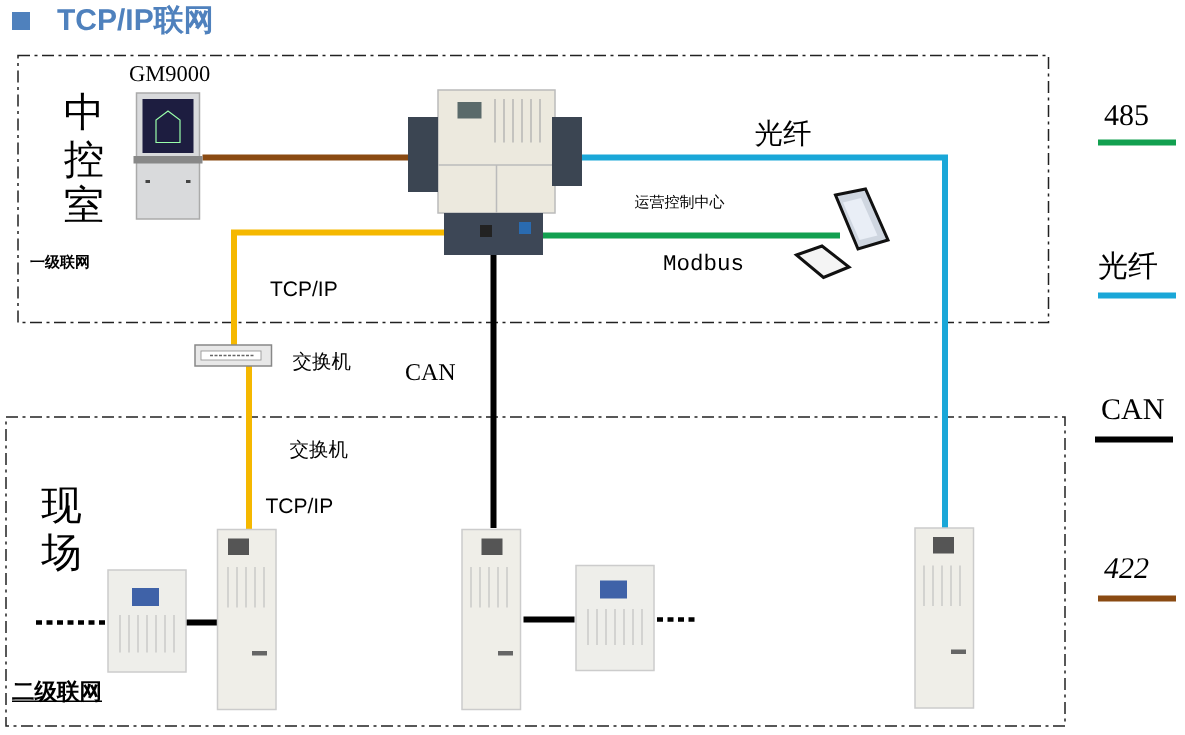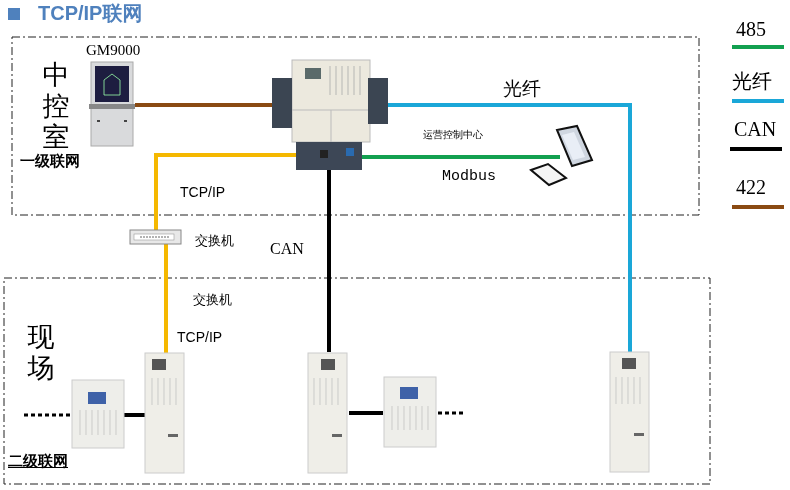--- a/index.html
+++ b/index.html
@@ -4,21 +4,21 @@
 <style>
   html,body{margin:0;padding:0;background:#fff;}
   body{width:790px;height:490px;position:relative;overflow:hidden;font-family:"DejaVu Sans","Liberation Sans",sans-serif;}
   .abs{position:absolute;}
   .title{left:8px;top:0px;font-family:"Liberation Sans",sans-serif;font-weight:bold;font-size:20px;color:#4f81bd;display:flex;align-items:center;white-space:nowrap;}
   .title .sq{width:12px;height:12px;background:#4f81bd;margin-right:18px;}
   .serif{font-family:"Liberation Serif","DejaVu Serif",serif;}
   .sans{font-family:"Liberation Sans","DejaVu Sans",sans-serif;}
   .big{font-size:27px;line-height:31px;color:#000;text-align:center;width:34px;}
   .lbl{font-size:14px;color:#000;white-space:nowrap;}
-  .legend-text{font-family:"Liberation Serif","DejaVu Serif",serif;font-size:20px;color:#000;}
+  .legend-text{font-family:"Liberation Serif","DejaVu Serif",serif;font-size:20px;color:#000;margin-top:48px;}
   .legend-line{height:4px;width:52px;}
   svg{position:absolute;left:0;top:0;}
 </style>
 </head>
 <body>
 
 <div class="abs title">
   <span class="sq"></span>
   <span>TCP/IP联网</span>
 </div>
@@ -142,21 +142,21 @@
     </g>
     <rect x="634" y="433" width="10" height="3" fill="#666"></rect>
   </g>
 </svg>
 
 <div class="abs serif big" style="left:39px;top:60px;">
   <div>中</div>
   <div>控</div>
   <div>室</div>
 </div>
-<div class="abs serif lbl" style="left:20px;top:152px;font-size:15px;font-weight:bold;">一级联网</div>
+<div class="abs serif lbl" style="left:20px;top:168px;font-size:10px;font-weight:bold;">一级联网</div>
 <div class="abs serif lbl" style="left:86px;top:42px;font-size:15px;">GM9000</div>
 
 <div class="abs sans lbl" style="left:503px;top:76px;font-size:19px;">光纤</div>
 <div class="abs sans lbl" style="left:423px;top:128px;font-size:10px;">运营控制中心</div>
 <div class="abs serif lbl" style="left:442px;top:168px;font-size:15px;font-family:Liberation Mono, monospace;">Modbus</div>
 <div class="abs sans lbl" style="left:180px;top:184px;font-size:14px;">TCP/IP</div>
 <div class="abs sans lbl" style="left:195px;top:232px;font-size:13px;">交换机</div>
 <div class="abs serif lbl" style="left:270px;top:240px;font-size:16px;">CAN</div>
 <div class="abs sans lbl" style="left:193px;top:291px;font-size:13px;">交换机</div>
 <div class="abs sans lbl" style="left:177px;top:329px;font-size:14px;">TCP/IP</div>
@@ -174,16 +174,16 @@
   </div>
   <div style="height:50px;">
     <div class="legend-text" style="padding-left:2px;">光纤</div>
     <div class="legend-line" style="background:#1aa7d8;margin-top:4px;margin-left:2px;"></div>
   </div>
   <div style="height:58px;">
     <div class="legend-text" style="padding-left:4px;">CAN</div>
     <div class="legend-line" style="background:#000;margin-top:6px;"></div>
   </div>
   <div style="height:50px;">
-    <div class="legend-text" style="padding-left:6px;">422</div>
+    <div class="legend-text" style="padding-left:6px;font-style:italic;">422</div>
     <div class="legend-line" style="background:#8a4a12;margin-top:6px;margin-left:2px;"></div>
   </div>
 </div>
 
 </body></html>

